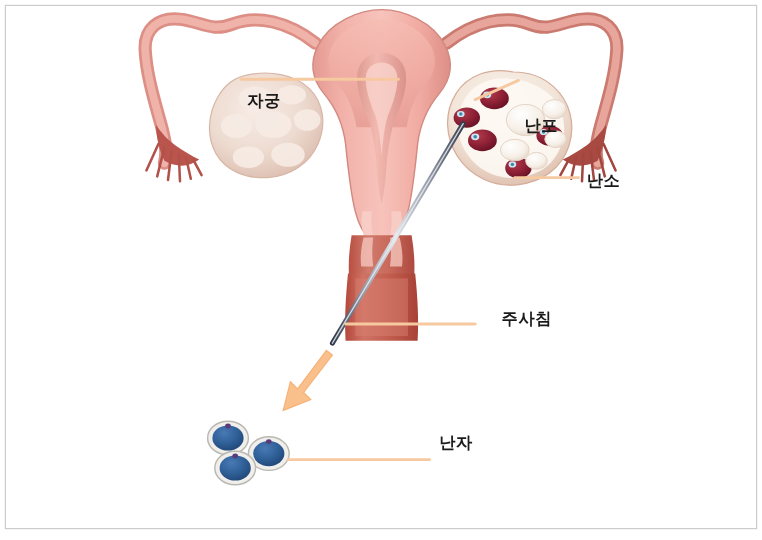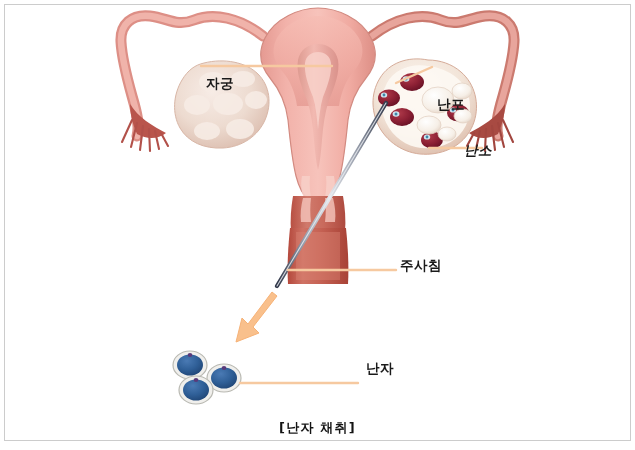--- a/index.html
+++ b/index.html
@@ -52,22 +52,22 @@
     width: 635px;
     text-align: center;
     font-family: "DejaVu Sans", "Liberation Sans", sans-serif;
     font-size: 13px;
     font-weight: bold;
     color: #141414;
     letter-spacing: 1.2px;
   }
   .lbl-uterus  { left: 166px; top: 75px; margin-left: 40px; }
   .lbl-follicle{ left: 437px; top: 56px; margin-top: 40px; }
-  .lbl-ovary   { left: 464px; top: 142px; font-style: italic; }
-  .lbl-needle  { left: 400px; top: 257px; text-align: right; }
+  .lbl-ovary   { left: 489px; top: 142px; }
+  .lbl-needle  { left: 418px; top: 257px; text-align: right; }
   .lbl-egg     { left: 366px; top: 360px; }
 </style>
 </head>
 <body>
 
 <div id="figure-panel">
 
   <div id="panel-border"></div>
 
   <svg id="illustration" viewBox="0 0 635 450">
@@ -331,15 +331,14 @@
       <line x1="240" y1="383" x2="358" y2="383"></line>
     </g>
   </svg>
 
   <div class="anno-label label-15 lbl-uterus">자궁</div>
   <div class="anno-label label-15 lbl-follicle">난포</div>
   <div class="anno-label label-15 lbl-ovary">난소</div>
   <div class="anno-label label-15 lbl-needle">주사침</div>
   <div class="anno-label label-15 lbl-egg">난자</div>
 
-  <div id="caption-text">[난자 채취]</div>
 
 </div>
 
 </body></html>

